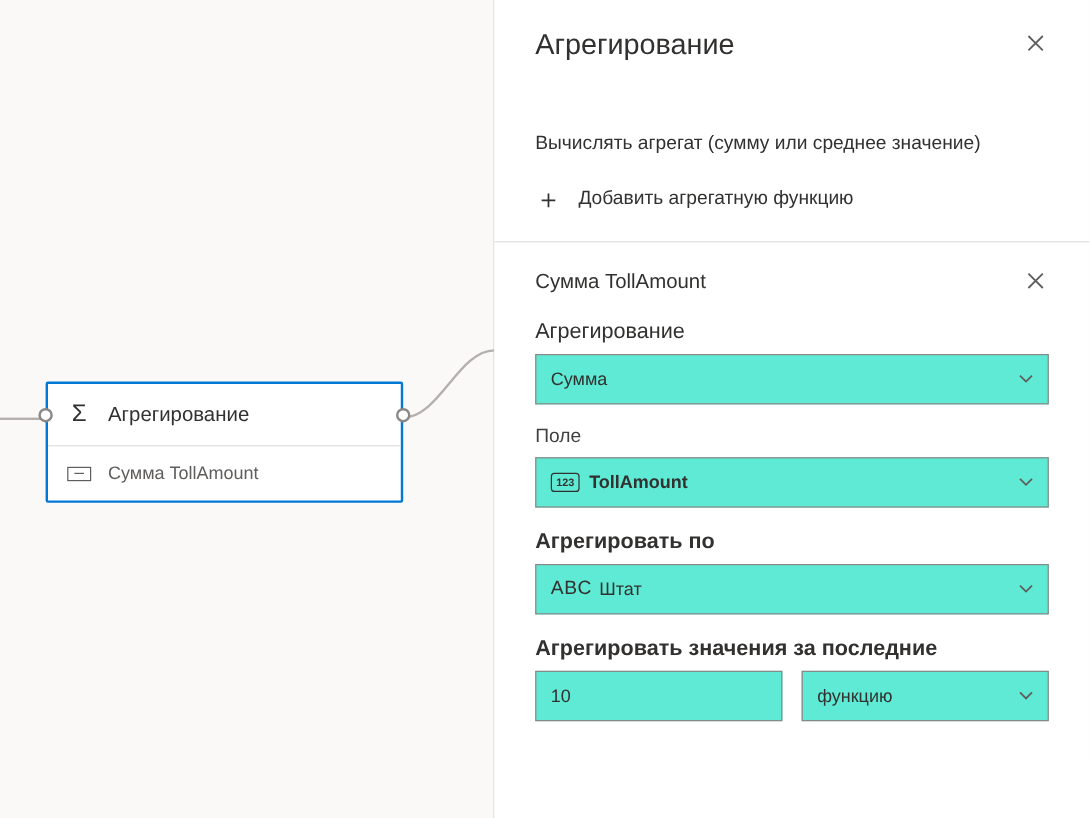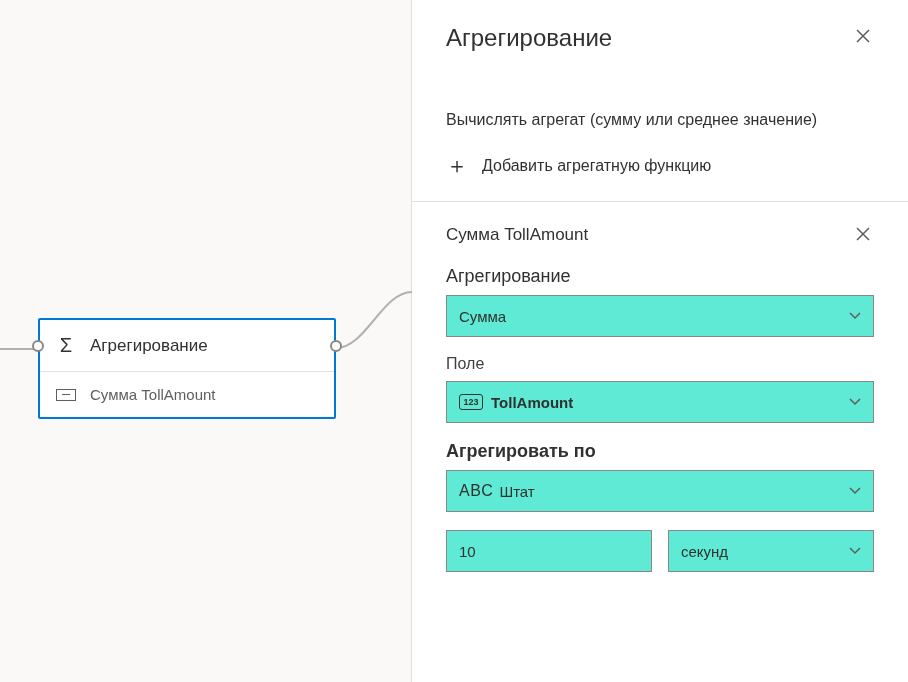--- a/index.html
+++ b/index.html
@@ -303,26 +303,27 @@
         <span>Штат</span>
         <span class="chev">
           <svg width="12" height="8" viewBox="0 0 12 8">
               <path d="M1 1 L6 6 L11 1" stroke="#605e5c" stroke-width="1.5" fill="none"></path>
             </svg>
         </span>
       </div>
     </div>
 
     <div class="field-group">
+      <div class="field-label bold">Агрегировать значения за последние</div>
       <div class="row-split">
         <div class="input-box">
           <span>10</span>
         </div>
         <div class="select-box">
-          <span>секунд</span>
+          <span>функцию</span>
           <span class="chev">
             <svg width="12" height="8" viewBox="0 0 12 8">
                 <path d="M1 1 L6 6 L11 1" stroke="#605e5c" stroke-width="1.5" fill="none"></path>
               </svg>
           </span>
         </div>
       </div>
     </div>
   </div>
 

